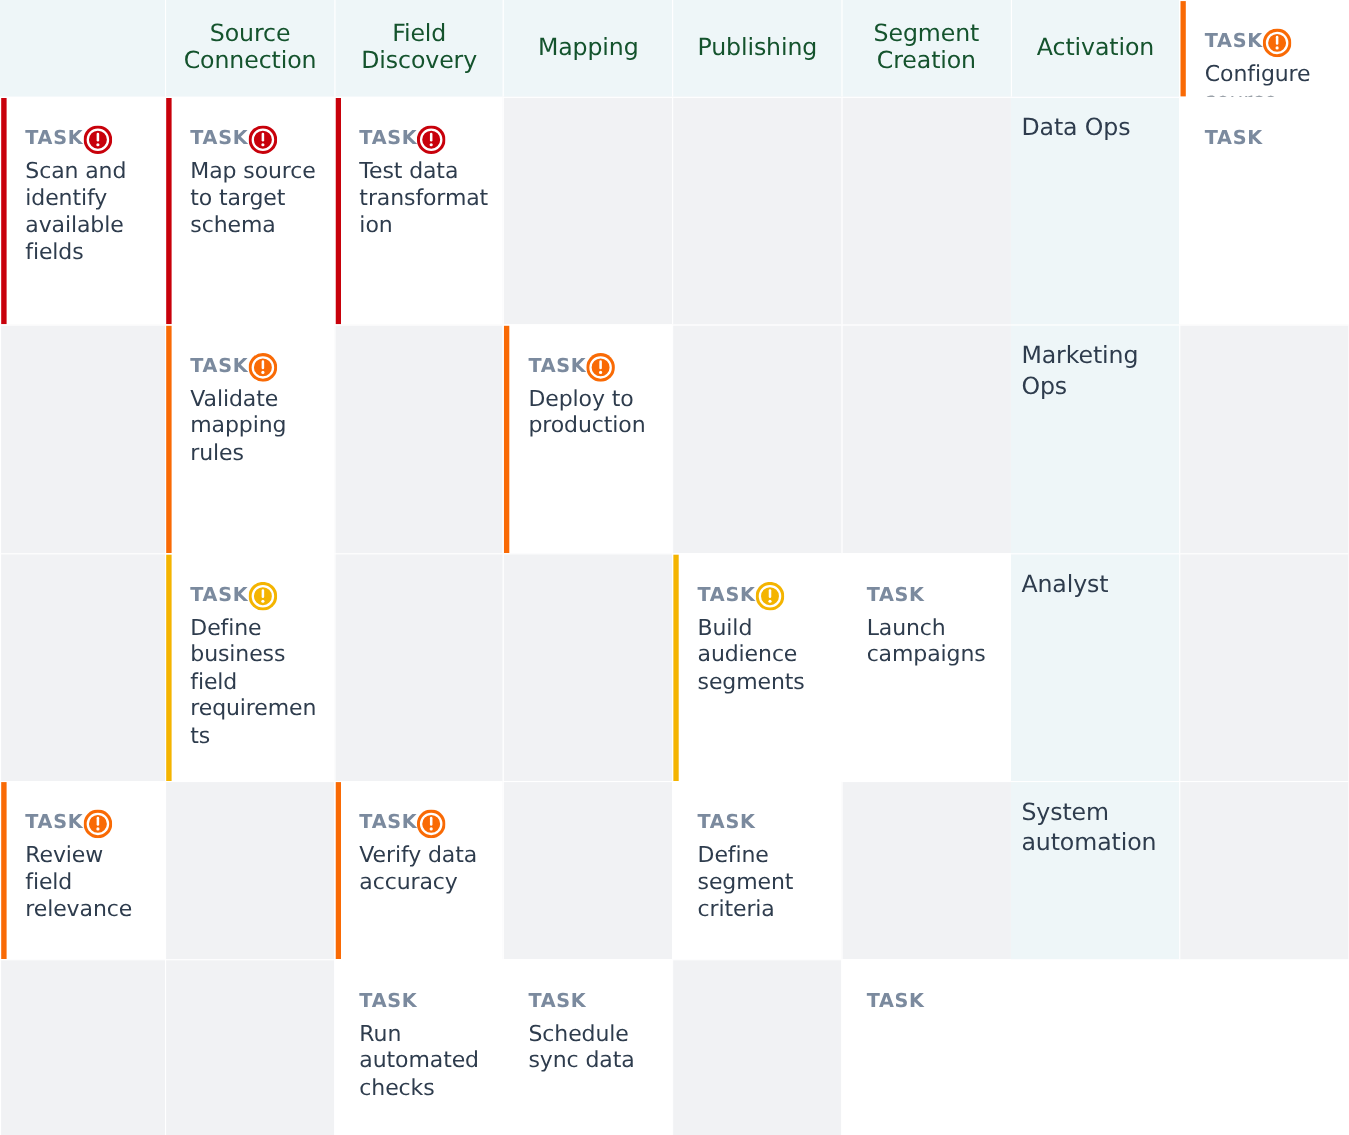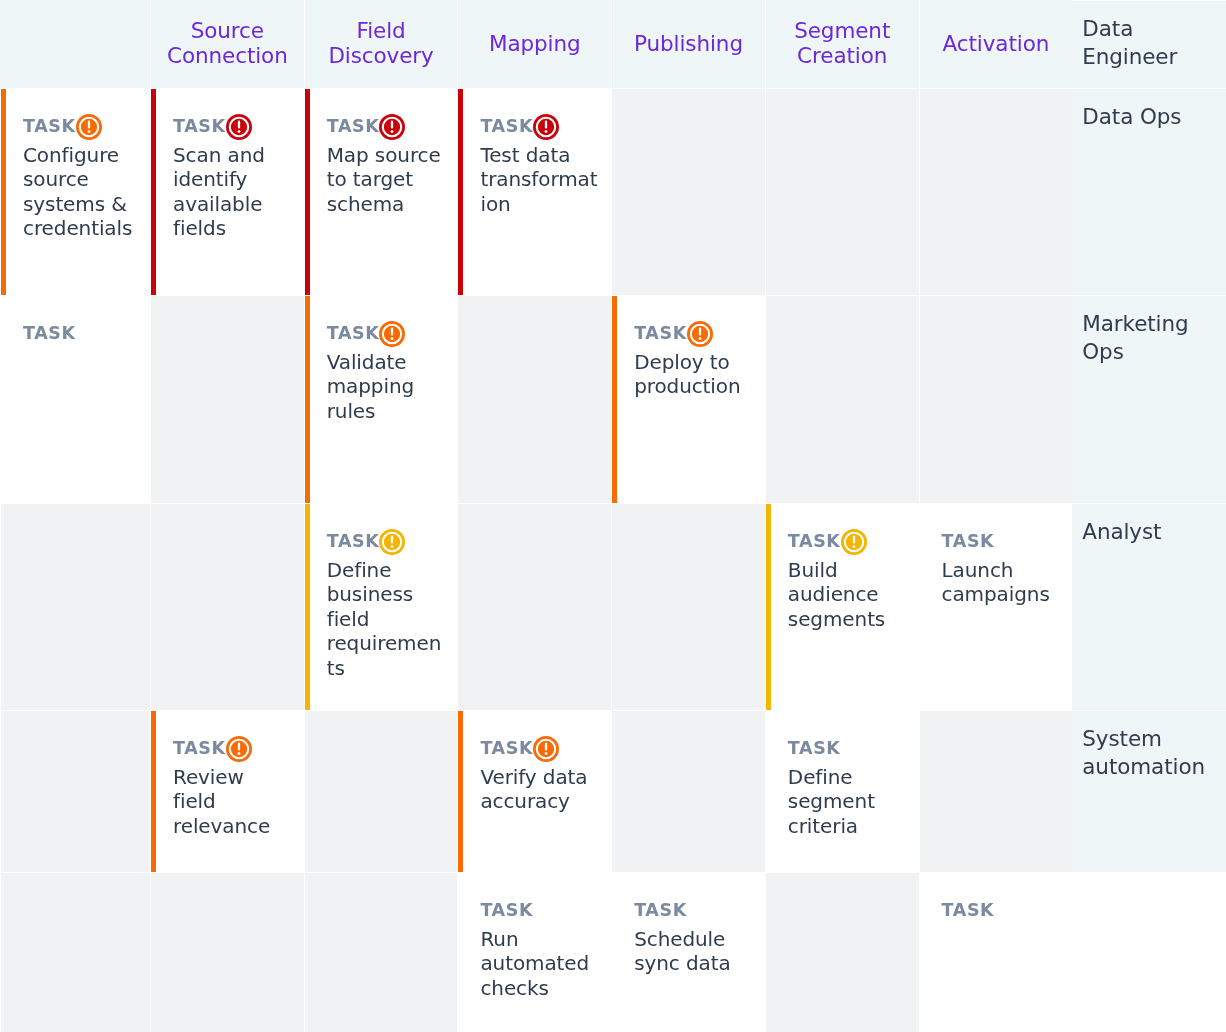--- a/index.html
+++ b/index.html
@@ -34,21 +34,21 @@
   
   .colhead {
     background: #eef6f8;
     border-left: 1px solid #ffffff;
     display: flex;
     align-items: center;
     justify-content: center;
     text-align: center;
     font-size: 21.5px;
     line-height: 1.16;
-    color: #6d28d9;
+    color: #14532d;
     padding: 0 6px;
     box-sizing: border-box;
     letter-spacing: -0.1px;
   }
 
   
   .rowhead {
     background: #eef6f8;
     border-top: 1px solid #ffffff;
     display: flex;
@@ -133,23 +133,20 @@
     </div>
     <div class="colhead">
       <span>Publishing</span>
     </div>
     <div class="colhead">
       <span>Segment Creation</span>
     </div>
     <div class="colhead">
       <span>Activation</span>
     </div>
-    <div class="rowhead">
-      <span>Data Engineer</span>
-    </div>
     <div class="cell filled">
       <div class="accent" style="background:#f96a05"></div>
       <div class="card">
         <div class="card-top">
           <span class="task-label">TASK</span>
           <svg class="sev-icon" width="26" height="26" viewBox="0 0 26 26">
             <circle cx="13" cy="13" r="13" fill="#f96a05"></circle>
             <circle cx="13" cy="13" r="9.2" fill="none" stroke="#ffffff" stroke-width="2.1"></circle>
             <rect x="11.85" y="6.6" width="2.3" height="8" rx="1.15" fill="#ffffff"></rect>
             <circle cx="13" cy="17.6" r="1.45" fill="#ffffff"></circle>

